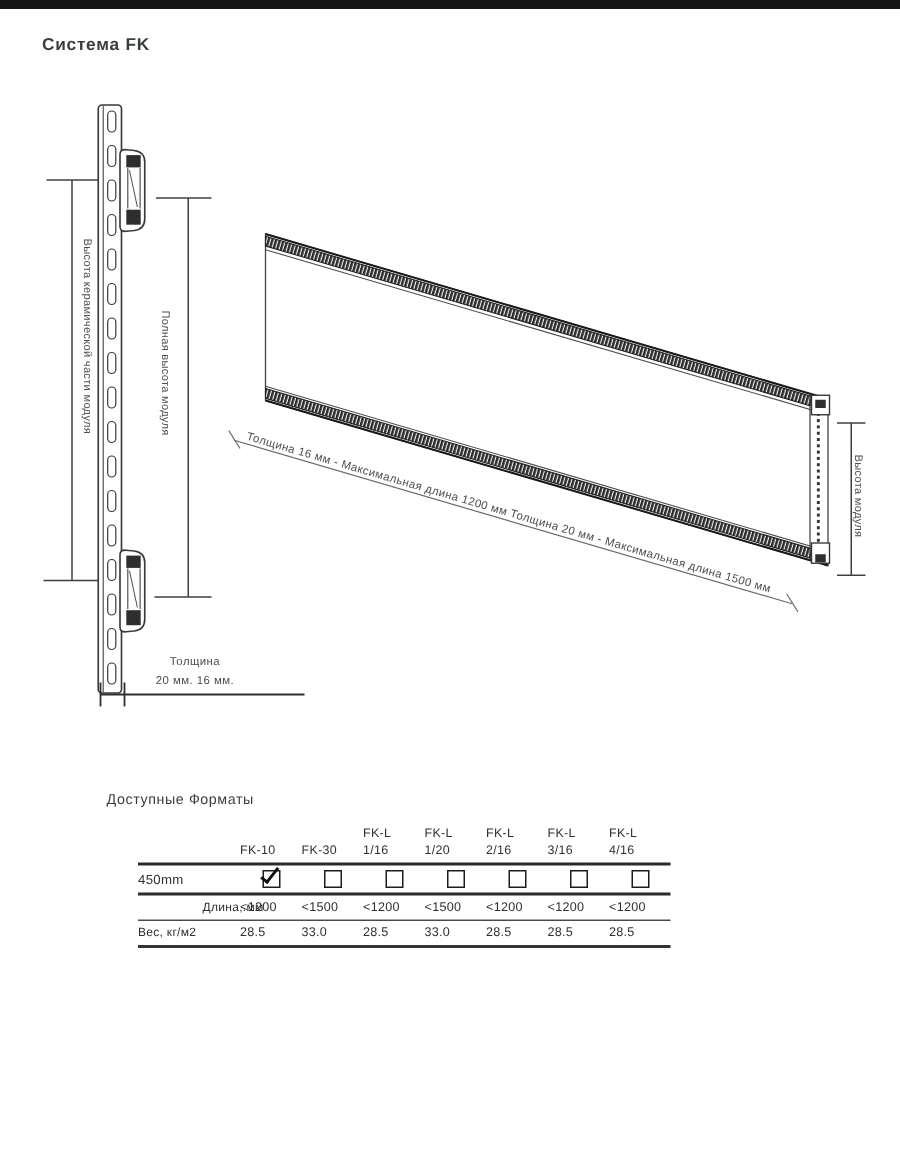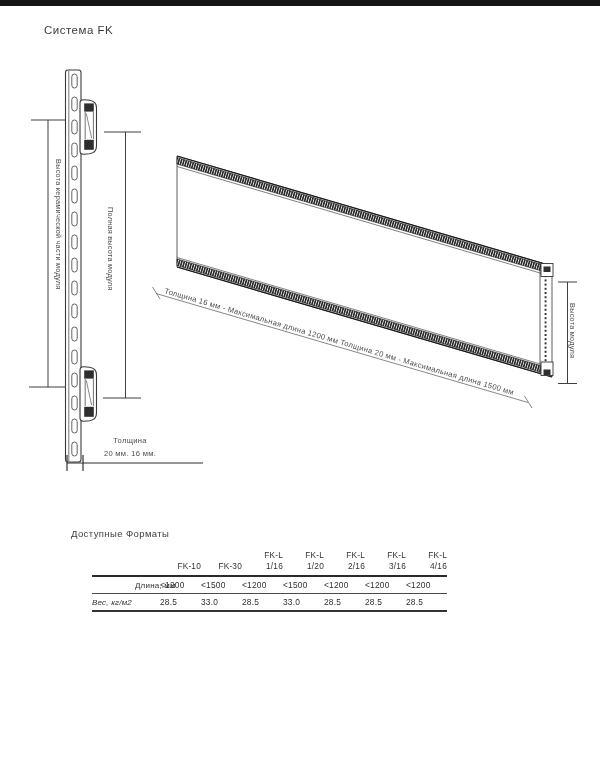--- a/index.html
+++ b/index.html
@@ -2,34 +2,34 @@
 <html><head>
 <meta charset="utf-8">
 <style>
   html,body{margin:0;padding:0;}
   body{
     width:600px;height:783px;position:relative;background:#ffffff;
     font-family:"Liberation Sans",sans-serif;color:#3c3f42;overflow:hidden;
   }
   .topbar{position:absolute;left:0;top:0;width:600px;height:6px;background:#161616;}
   .page-title{
-    position:absolute;left:44px;top:24px;font-size:11.5px;letter-spacing:.5px;
-    color:#3a3d40;font-weight:400;
+    position:absolute;left:28px;top:24px;font-size:11.5px;letter-spacing:.5px;
+    color:#3a3d40;font-weight:700;
   }
   svg text{font-family:"Liberation Sans",sans-serif;fill:#4b4e52;}
   .drawing{position:absolute;left:0;top:0;}
 
   
   .formats{position:absolute;left:71px;top:528px;width:400px;}
   .formats-title{font-size:9.5px;color:#3b3e41;letter-spacing:.4px;}
   .grid{margin:10px 0 0 21px;width:355px;}
   .trow{display:grid;grid-template-columns:68px repeat(7,41px);align-items:center;}
   .thead{align-items:end;border-bottom:2px solid #2b2b2b;padding-bottom:3px;min-height:23px;}
   .hcell{
-    font-size:8.3px;text-align:right;white-space:pre-line;line-height:1.3;
+    font-size:8.3px;text-align:left;white-space:pre-line;line-height:1.3;
     color:#2f3235;letter-spacing:.2px;
   }
   .cb{height:17.5px;border-bottom:2px solid #2b2b2b;}
   .len{height:16px;border-bottom:1.2px solid #4a4a4a;}
   .wt{height:16px;border-bottom:2px solid #333333;}
   .rlabel{font-size:8.8px;color:#2e3134;letter-spacing:.2px;}
   .cell{text-align:center;line-height:0;}
   .vcell{font-size:8.4px;text-align:left;color:#2e3134;letter-spacing:.2px;line-height:1;}
   .box{
     display:inline-block;width:10px;height:10px;border:1.7px solid #1d1d1d;
@@ -182,32 +182,42 @@
         <div class="hcell">FK-L
 1/20</div>
         <div class="hcell">FK-L
 2/16</div>
         <div class="hcell">FK-L
 3/16</div>
         <div class="hcell">FK-L
 4/16</div>
       </div>
     <div>
+        <div class="trow cb">
+          <div class="rlabel">450mm</div>
+          <div class="cell"><span class="box check"></span></div>
+          <div class="cell"><span class="box"></span></div>
+          <div class="cell"><span class="box"></span></div>
+          <div class="cell"><span class="box"></span></div>
+          <div class="cell"><span class="box"></span></div>
+          <div class="cell"><span class="box"></span></div>
+          <div class="cell"><span class="box"></span></div>
+        </div>
         <div class="trow len">
           <div class="rlabel" style="font-size: 8px; margin-left: 43px;">Длина,.мм</div>
           <div class="vcell">&lt;1200</div>
           <div class="vcell">&lt;1500</div>
           <div class="vcell">&lt;1200</div>
           <div class="vcell">&lt;1500</div>
           <div class="vcell">&lt;1200</div>
           <div class="vcell">&lt;1200</div>
           <div class="vcell">&lt;1200</div>
         </div>
         <div class="trow wt">
-          <div class="rlabel" style="font-size: 8px; font-style: italic;">Вес, кг/м2</div>
+          <div class="rlabel" style="font-size: 8px;">Вес, кг/м2</div>
           <div class="vcell">28.5</div>
           <div class="vcell">33.0</div>
           <div class="vcell">28.5</div>
           <div class="vcell">33.0</div>
           <div class="vcell">28.5</div>
           <div class="vcell">28.5</div>
           <div class="vcell">28.5</div>
         </div>
       </div>
   </div>

